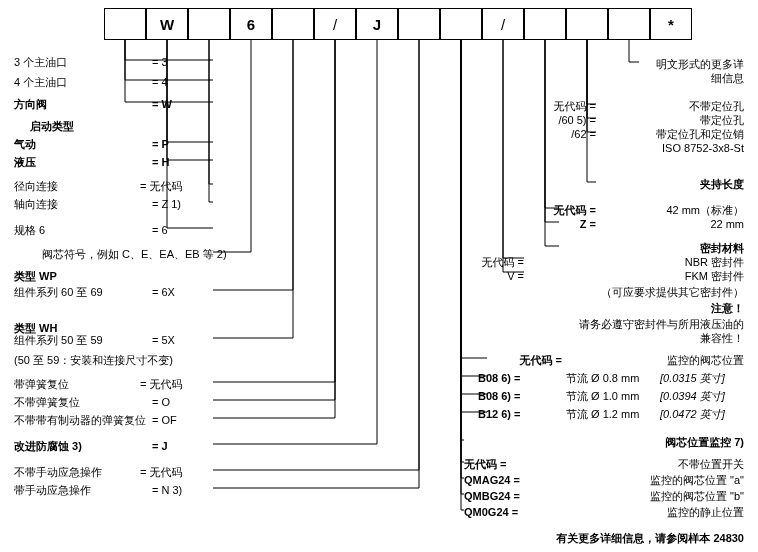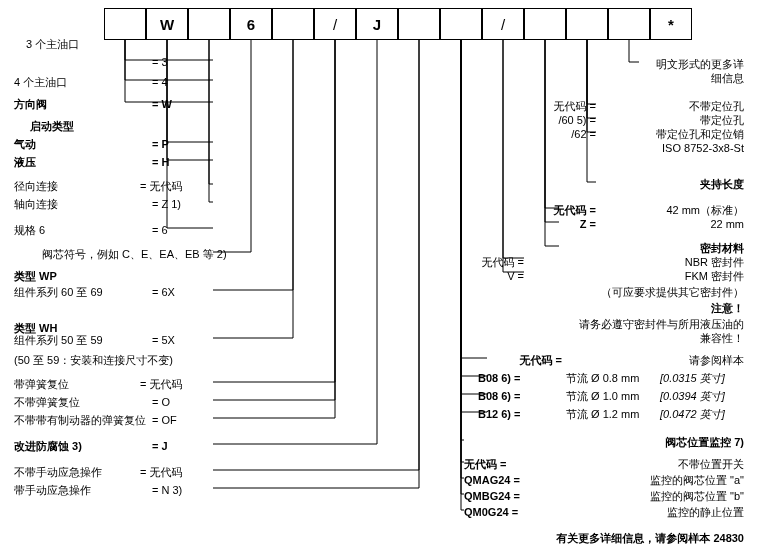--- a/index.html
+++ b/index.html
@@ -88,21 +88,21 @@
     <path class="blk" d="M461,40 L461,376 L487,376"></path>
     <path class="blk" d="M461,40 L461,394 L487,394"></path>
     <path class="blk" d="M461,40 L461,412 L487,412"></path>
     <path class="blk" d="M461,40 L461,440 L464,440"></path>
     <path class="blk" d="M461,40 L461,462 L464,462"></path>
     <path class="blk" d="M461,40 L461,478 L464,478"></path>
     <path class="blk" d="M461,40 L461,494 L464,494"></path>
     <path class="blk" d="M461,40 L461,510 L464,510"></path>
   </svg>
 
-  <div class="txt" style="left:14px;top:38px;margin-left:12px;">3 个主油口</div>
+  <div class="txt" style="left:14px;top:56px;">3 个主油口</div>
   <div class="txt" style="left:152px;top:56px;">= 3</div>
 
   <div class="txt" style="left:14px;top:76px;">4 个主油口</div>
   <div class="txt" style="left:152px;top:76px;">= 4</div>
 
   <div class="txt bold" style="left:14px;top:98px;">方向阀</div>
   <div class="txt bold" style="left:152px;top:98px;">= W</div>
 
   <div class="txt bold" style="left:14px;top:120px;margin-left:16px;">启动类型</div>
 
@@ -177,21 +177,21 @@
   <div class="txt right" style="left:460px;top:256px;width:64px;">无代码 =</div>
   <div class="txt right" style="left:600px;top:256px;width:144px;">NBR 密封件</div>
   <div class="txt right" style="left:460px;top:270px;width:64px;">V =</div>
   <div class="txt right" style="left:600px;top:270px;width:144px;">FKM 密封件</div>
   <div class="txt right" style="left:520px;top:286px;width:224px;">（可应要求提供其它密封件）</div>
   <div class="txt bold right" style="left:520px;top:302px;width:224px;">注意！</div>
   <div class="txt right" style="left:495px;top:318px;width:249px;">请务必遵守密封件与所用液压油的</div>
   <div class="txt right" style="left:520px;top:332px;width:224px;">兼容性！</div>
 
   <div class="txt bold right" style="left:478px;top:354px;width:84px;">无代码 =</div>
-  <div class="txt right" style="left:600px;top:354px;width:144px;">请参阅样本</div>
+  <div class="txt right" style="left:600px;top:354px;width:144px;">监控的阀芯位置</div>
 
   <div class="txt bold" style="left:478px;top:372px;">B08 6) =</div>
   <div class="txt" style="left:566px;top:372px;">节流 Ø 0.8 mm</div>
   <div class="txt ital" style="left:660px;top:372px;">[0.0315 英寸]</div>
 
   <div class="txt bold" style="left:478px;top:390px;">B08 6) =</div>
   <div class="txt" style="left:566px;top:390px;">节流 Ø 1.0 mm</div>
   <div class="txt ital" style="left:660px;top:390px;">[0.0394 英寸]</div>
 
   <div class="txt bold" style="left:478px;top:408px;">B12 6) =</div>

